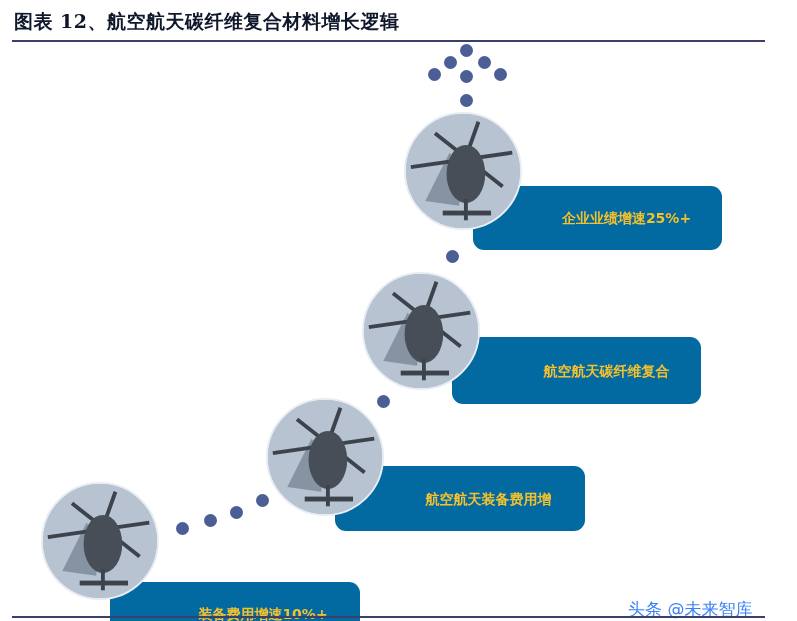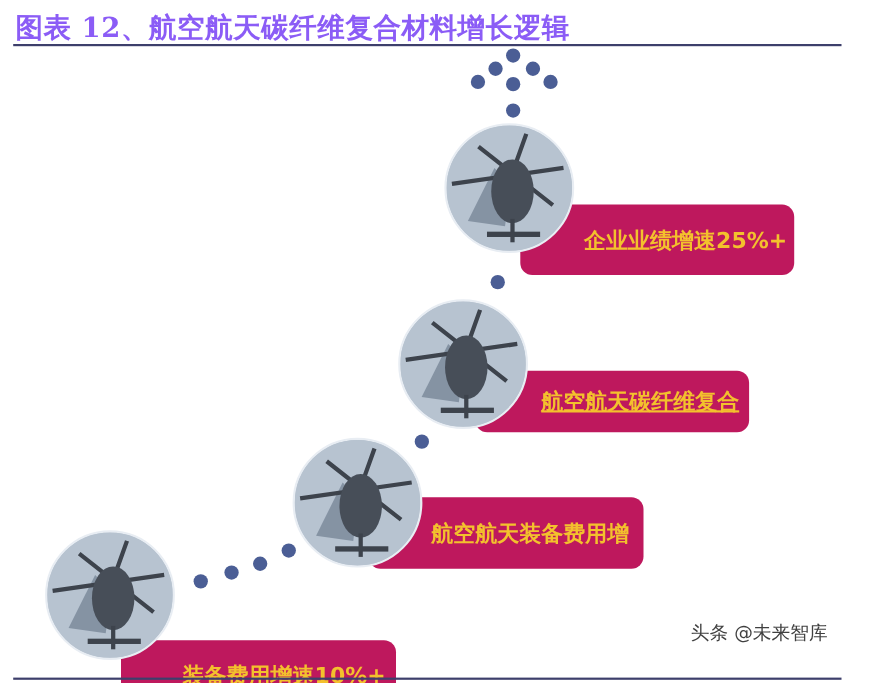--- a/index.html
+++ b/index.html
@@ -1,26 +1,26 @@
 <!DOCTYPE html>
 <html><head>
 <meta charset="utf-8">
 <style>
   html, body { margin:0; padding:0; background:#ffffff; }
   body { width:797px; height:621px; position:relative; overflow:hidden; font-family:"DejaVu Sans", sans-serif; }
-  .title { position:absolute; left:14px; top:9px; font-family:"DejaVu Serif", serif; font-weight:bold; font-size:25px; color:#8b5cf6; letter-spacing:0.5px; white-space:nowrap; }
+  .title { position:absolute; left:14px; top:9px; font-family:"DejaVu Serif", serif; font-weight:bold; font-size:19px; color:#0f172a; letter-spacing:0.5px; white-space:nowrap; }
   .rule { position:absolute; left:12px; width:753px; height:2px; background:#3d3f6b; }
   .rule.top { top:40px; }
   .rule.bottom { top:616px; }
   .dot { position:absolute; width:13px; height:13px; border-radius:50%; background:#4b5e95; }
-  .box { position:absolute; background:#be185d; border-radius:11px; box-sizing:border-box; color:#f3c12d; font-weight:bold; font-size:20px; line-height:28px; padding-left:0; display:flex; flex-direction:column; justify-content:center; }
+  .box { position:absolute; background:#0369a1; border-radius:11px; box-sizing:border-box; color:#f3c12d; font-weight:bold; font-size:14px; line-height:28px; padding-left:0; display:flex; flex-direction:column; justify-content:center;align-items:center; }
   .box span { display:block; white-space:nowrap; }
   .circle { position:absolute; width:118px; height:118px; border-radius:50%; overflow:hidden; background:#b6c2cf; border:2px solid #e8edf3; box-sizing:border-box; }
   .circle svg { width:100%; height:100%; display:block; }
-  .watermark { position:absolute; left:628px; top:564px; font-size:17px; color:#404040; white-space:nowrap; }
+  .watermark { position:absolute; left:628px; top:598px; font-size:17px; color:#3b82f6; white-space:nowrap; }
 </style>
 </head>
 <body>
 
 <div class="title">图表 12、航空航天碳纤维复合材料增长逻辑</div>
 <div class="rule top"></div>
 
 <div>
   <div class="dot" style="left:460px;top:44px;"></div>
   <div class="dot" style="left:444px;top:56px;"></div>
@@ -45,35 +45,35 @@
   <svg viewBox="0 0 118 118">
       <rect width="118" height="118" fill="#b7c3d0"></rect>
       <path d="M20 90 L45 40 L60 55 L55 95 Z" fill="#8593a3"></path>
       <path d="M5 55 L110 40 M30 20 L100 75 M75 8 L60 50" stroke="#3d434c" stroke-width="4"></path>
       <ellipse cx="62" cy="62" rx="20" ry="30" fill="#474e58"></ellipse>
       <rect x="38" y="100" width="50" height="5" fill="#3d434c"></rect>
       <rect x="60" y="88" width="4" height="22" fill="#3d434c"></rect>
     </svg>
 </div>
 
-<div class="box" style="left:432px;top:337px;width:249px;height:56px;padding-left:60px;text-decoration:underline;">
+<div class="box" style="left:452px;top:337px;width:249px;height:67px;padding-left:60px;">
   <span>航空航天碳纤维复合</span>
 </div>
 <div class="circle" style="left:362px;top:272px;">
   <svg viewBox="0 0 118 118">
       <rect width="118" height="118" fill="#b7c3d0"></rect>
       <path d="M20 90 L45 40 L60 55 L55 95 Z" fill="#8593a3"></path>
       <path d="M5 55 L110 40 M30 20 L100 75 M75 8 L60 50" stroke="#3d434c" stroke-width="4"></path>
       <ellipse cx="62" cy="62" rx="20" ry="30" fill="#474e58"></ellipse>
       <rect x="38" y="100" width="50" height="5" fill="#3d434c"></rect>
       <rect x="60" y="88" width="4" height="22" fill="#3d434c"></rect>
     </svg>
 </div>
 
-<div class="box" style="left:335px;top:452px;width:250px;height:65px;padding-left:57px;">
+<div class="box" style="left:335px;top:466px;width:250px;height:65px;padding-left:57px;">
   <span>航空航天装备费用增</span>
 </div>
 <div class="circle" style="left:266px;top:398px;">
   <svg viewBox="0 0 118 118">
       <rect width="118" height="118" fill="#b7c3d0"></rect>
       <path d="M20 90 L45 40 L60 55 L55 95 Z" fill="#8593a3"></path>
       <path d="M5 55 L110 40 M30 20 L100 75 M75 8 L60 50" stroke="#3d434c" stroke-width="4"></path>
       <ellipse cx="62" cy="62" rx="20" ry="30" fill="#474e58"></ellipse>
       <rect x="38" y="100" width="50" height="5" fill="#3d434c"></rect>
       <rect x="60" y="88" width="4" height="22" fill="#3d434c"></rect>

